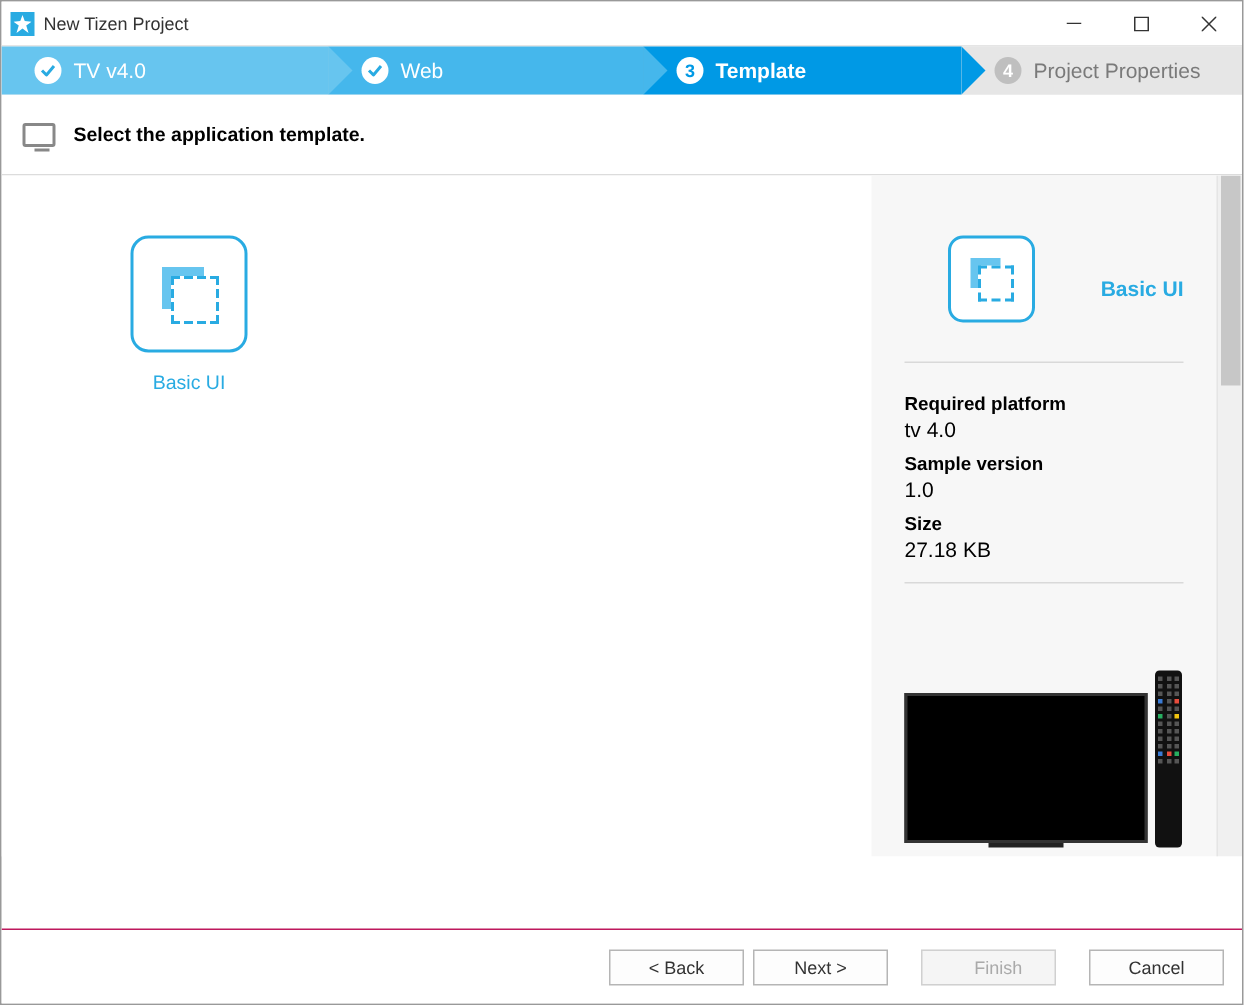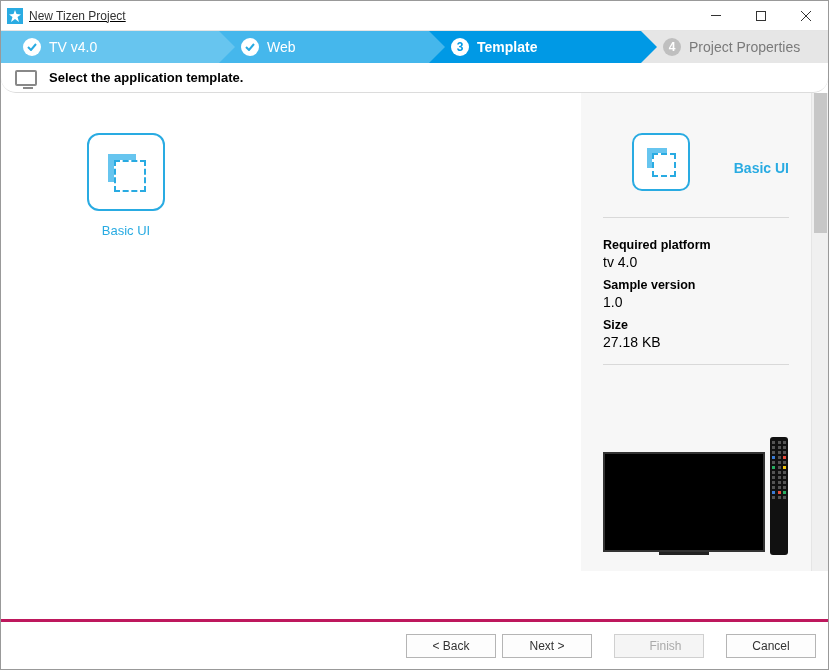--- a/index.html
+++ b/index.html
@@ -16,21 +16,20 @@
 }
 
 
 .titlebar {
   height: 30px;
   display: flex;
   align-items: center;
   padding-left: 6px;
   background: #fff;
   border-bottom: 1px solid #e5e5e5;
-  text-decoration: underline;
 }
 .titlebar .app-icon {
   width: 16px; height: 16px;
   background: #29abe2;
   display: flex; align-items: center; justify-content: center;
   margin-right: 6px;
 }
 .titlebar .app-icon svg { width: 12px; height: 12px; }
 .titlebar-title { font-size: 12px; color: #333; flex: 1; }
 .win-controls { display: flex; height: 100%; }
@@ -86,25 +85,24 @@
 }
 .step.s1::after { border-left: 16px solid #67c5ef; }
 .step.s2::after { border-left: 16px solid #45b7ec; }
 .step.s3::after { border-left: 16px solid #0099e5; }
 .step.s4::after { display: none; }
 
 
 .header-row {
   display: flex;
   align-items: center;
-  height: 30px;
+  height: 54px;
   padding: 0 14px;
   border-bottom: 1px solid #dcdcdc;
   background: #fff;
-  border-radius: 16px;
 }
 .header-row .monitor-icon {
   width: 22px; height: 16px;
   border: 2px solid #888;
   border-radius: 2px;
   position: relative;
   margin-right: 12px;
 }
 .header-row .monitor-icon::after {
   content: "";
@@ -212,21 +210,21 @@
 .remote .btn-grid { display: grid; grid-template-columns: repeat(3, 1fr); gap: 2px; }
 .remote .b { width: 3px; height: 3px; background: #555; }
 .remote .b.c1 { background: #3a7bd5; }
 .remote .b.c2 { background: #e74c3c; }
 .remote .b.c3 { background: #27ae60; }
 .remote .b.c4 { background: #f1c40f; }
 
 
 .footer {
   height: 50px;
-  border-top: 3px solid #be185d;
+  border-top: 1px solid #be185d;
   display: flex;
   align-items: center;
   justify-content: flex-end;
   padding: 0 12px;
   gap: 6px;
   background: #fff;
   margin-top: 48px;
 }
 .footer button {
   width: 90px; height: 24px;

